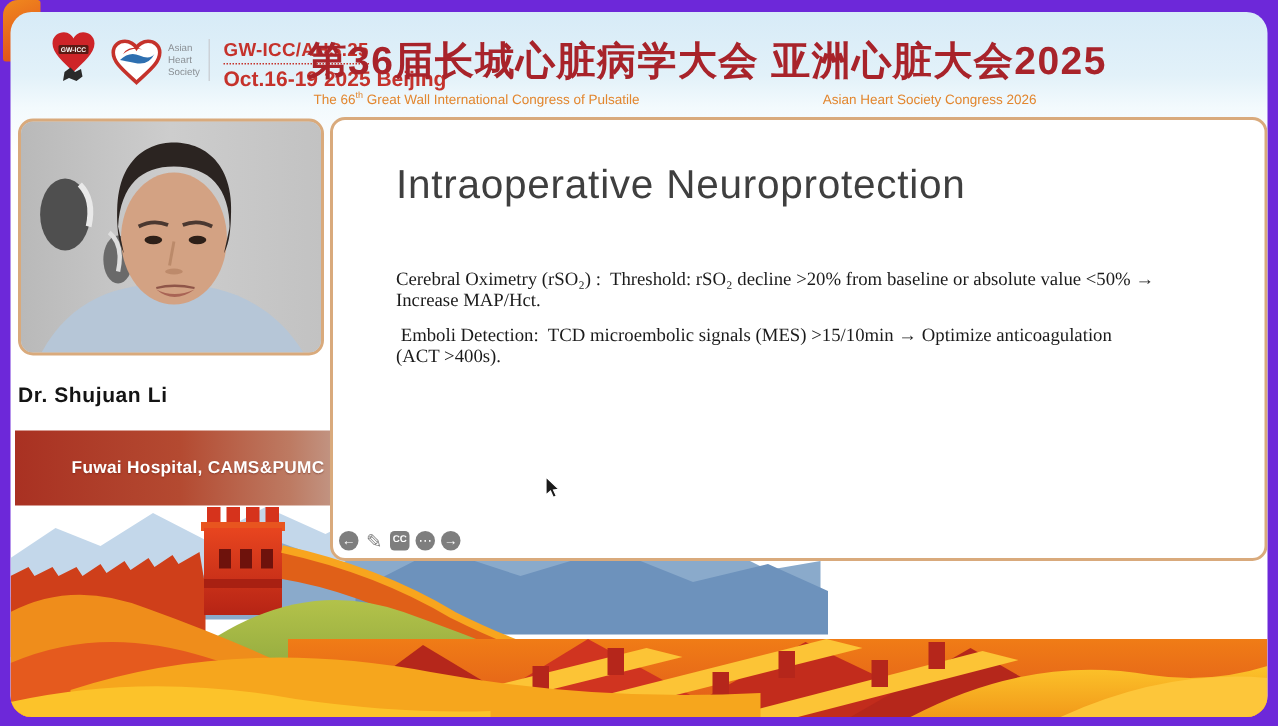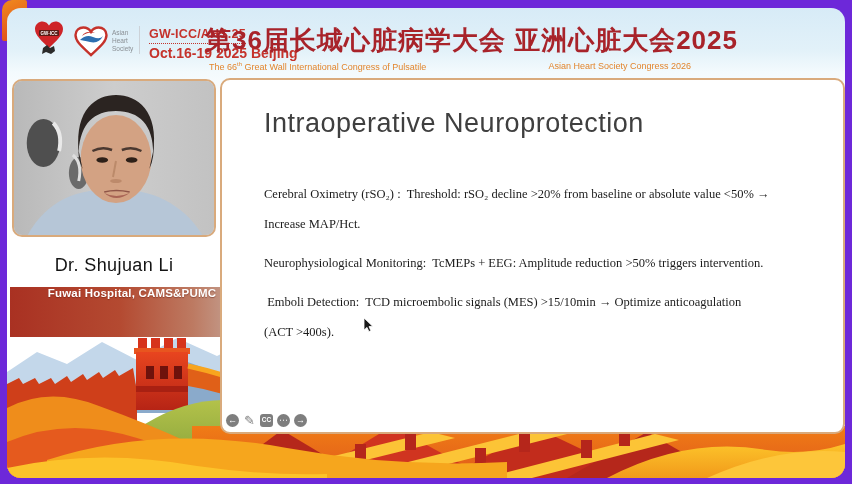--- a/index.html
+++ b/index.html
@@ -29,37 +29,37 @@
   .subtitle-row { display:flex; justify-content:space-between; padding:3px 6px 0 4px; }
   .subtitle { font-size:9px; color:#e2862e; white-space:nowrap; }
   .subtitle sup { font-size:6px; }
 
   
   .sidebar { position:absolute; left:0; top:0; }
   .video-card { position:absolute; left:5px; top:71px; width:204px; height:158px;
     border:2px solid #d9aa7c; border-radius:10px; overflow:hidden; background:#c4c4c4;
     box-shadow:inset 0 0 0 2px #f3e9da; }
   .video-card svg { display:block; width:100%; height:100%; }
-  .speaker-name { position:absolute; left:5px; top:247px; width:204px; text-align:center;
-    font-size:18px; font-weight:normal; color:#141414; letter-spacing:0.4px; }
+  .speaker-name { position:absolute; left:5px; top:247px; width:204px; 
+    font-size:14px; font-weight:bold; color:#141414; letter-spacing:0.4px; }
   .affiliation-banner { position:absolute; left:3px; top:279px; width:244px; height:50px;
     background:linear-gradient(90deg,#a93122 0%,#b44a31 45%,#bd7a62 75%,#c7b1a6 100%);
-    display:flex; justify-content:center; }
+    display:flex; align-items:center; justify-content:center; }
   .affiliation-banner span { font-size:11.5px; font-weight:bold; color:#ffffff;
     text-shadow:0 1px 1px rgba(90,20,10,0.45); letter-spacing:0.2px; }
 
   
-  .slide { position:absolute; left:213px; top:70px; width:625px; height:356px;
+  .slide { position:absolute; left:213px; top:70px; width:625px; height:296px;
     background:#ffffff; border:2px solid #d9aa7c; border-radius:10px;
     padding:28px 26px 4px 42px; z-index:3; }
   .slide-title { font-family:"Liberation Sans",sans-serif; font-weight:300; font-size:27px;
     color:#3f3f3f; letter-spacing:0.5px; margin-bottom:40px; }
   .slide-heading { font-family:"Liberation Serif",serif; font-size:13.5px; font-weight:normal;
     color:#b2272a; margin-bottom:13px; }
-  .slide p { font-family:"Liberation Serif",serif; font-size:12.5px; line-height:30px;
+  .slide p { font-family:"Liberation Serif",serif; font-size:12.5px; line-height:14px;
     color:#1b1b1b; margin-bottom:9px; white-space:pre-wrap; }
   .slide .gap-above { margin-top:4px; }
 
   
   .toolbar { position:absolute; left:4px; bottom:5px; display:flex; align-items:center; gap:4px; }
   .tb-btn { width:13px; height:13px; border-radius:50%; background:#7e7e7e; color:#ffffff;
     display:flex; align-items:center; justify-content:center; font-size:9px; line-height:1;
     border:none; cursor:default; padding:0; }
   .tb-pen { background:transparent; color:#7e7e7e; font-size:13px; width:13px; height:13px;
     display:flex; align-items:center; justify-content:center; border:none; padding:0; }
@@ -221,21 +221,20 @@
       <div class="affiliation-banner">
         <span>Fuwai Hospital, CAMS&amp;PUMC</span>
       </div>
     </div>
 
     <div class="slide">
       <h1 class="slide-title">Intraoperative Neuroprotection</h1>
 
       <p>Cerebral Oximetry (rSO₂) :  Threshold: rSO₂ decline &gt;20% from baseline or absolute value &lt;50% →
 Increase MAP/Hct.</p>
-      <p class="gap-above">Neurophysiological Monitoring:  TcMEPs + EEG: Amplitude reduction &gt;50% triggers intervention.</p>
       <p class="gap-above"> Emboli Detection:  TCD microembolic signals (MES) &gt;15/10min → Optimize anticoagulation
 (ACT &gt;400s).</p>
 
 
       <div class="toolbar">
         <button class="tb-btn">
             <span>←</span>
           </button>
         <button class="tb-pen">
             <span>✎</span>

